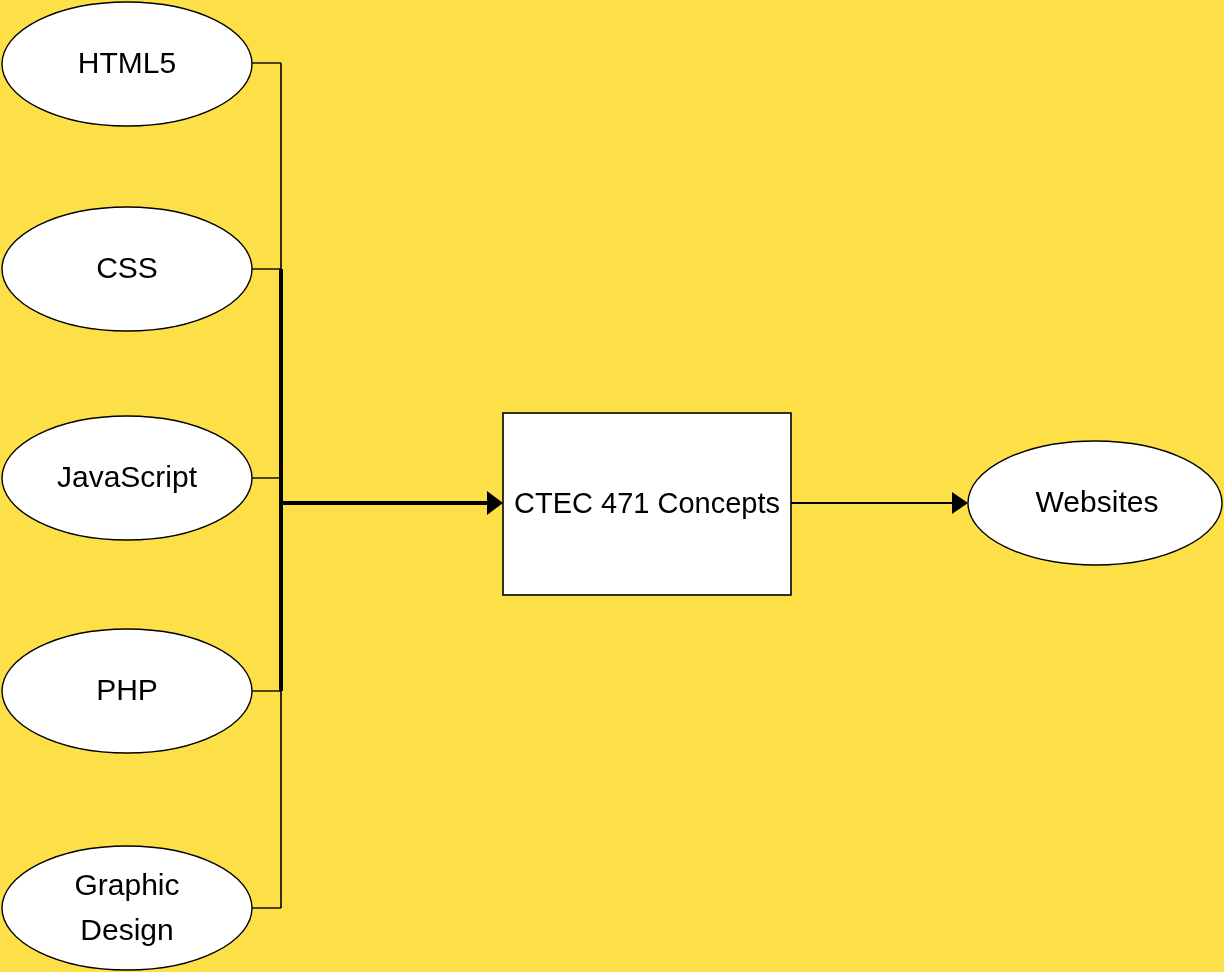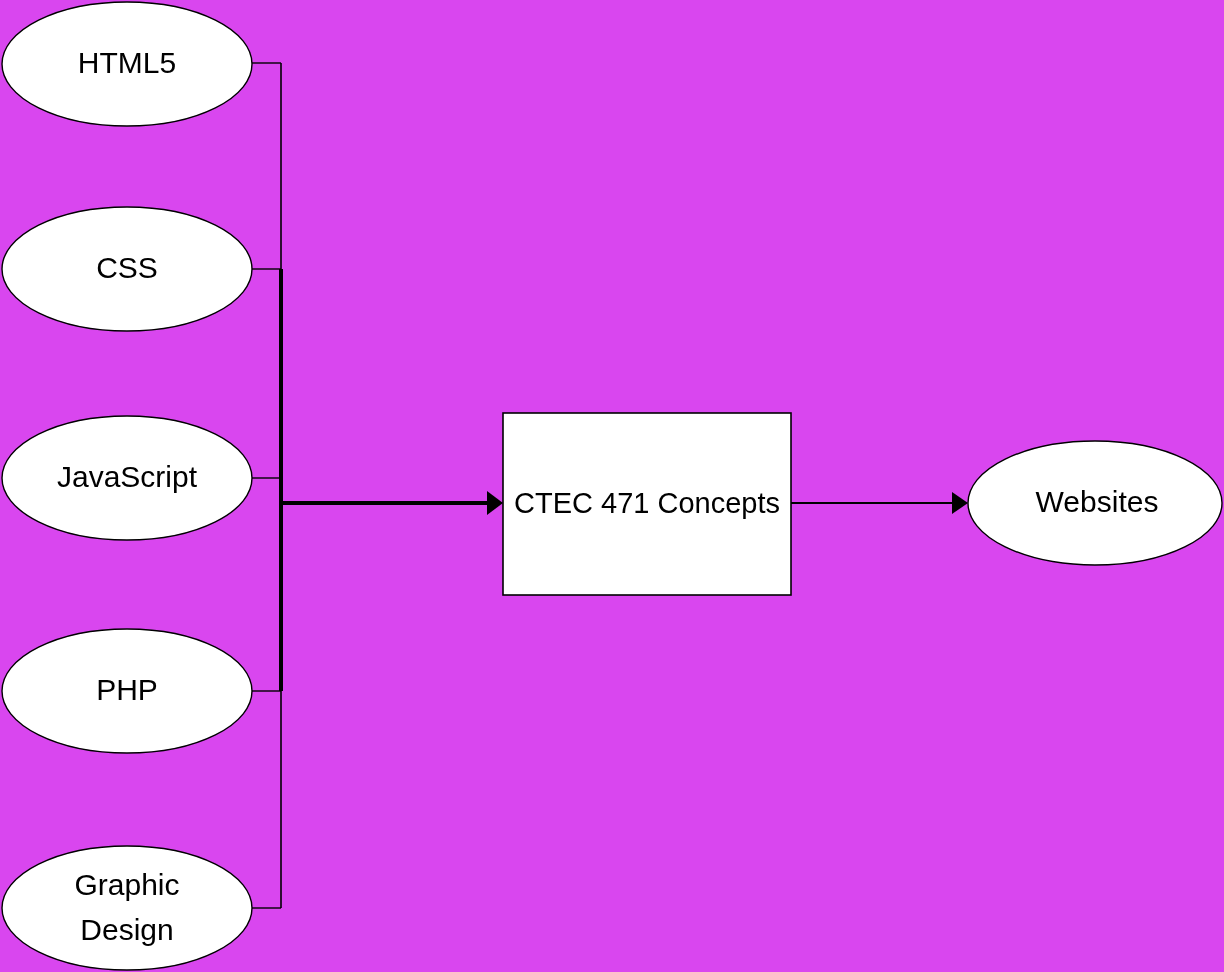--- a/index.html
+++ b/index.html
@@ -8,21 +8,21 @@
     padding: 0;
     background: #ffffff;
   }
   body {
     font-family: "Liberation Sans", sans-serif;
   }
   #diagram-canvas {
     position: relative;
     width: 1224px;
     height: 972px;
-    background: #d946ef;
+    background: #fde047;
     overflow: hidden;
   }
   svg.diagram-svg {
     display: block;
     width: 1224px;
     height: 972px;
   }
   .node-shape {
     fill: #ffffff;
     stroke: #000000;

